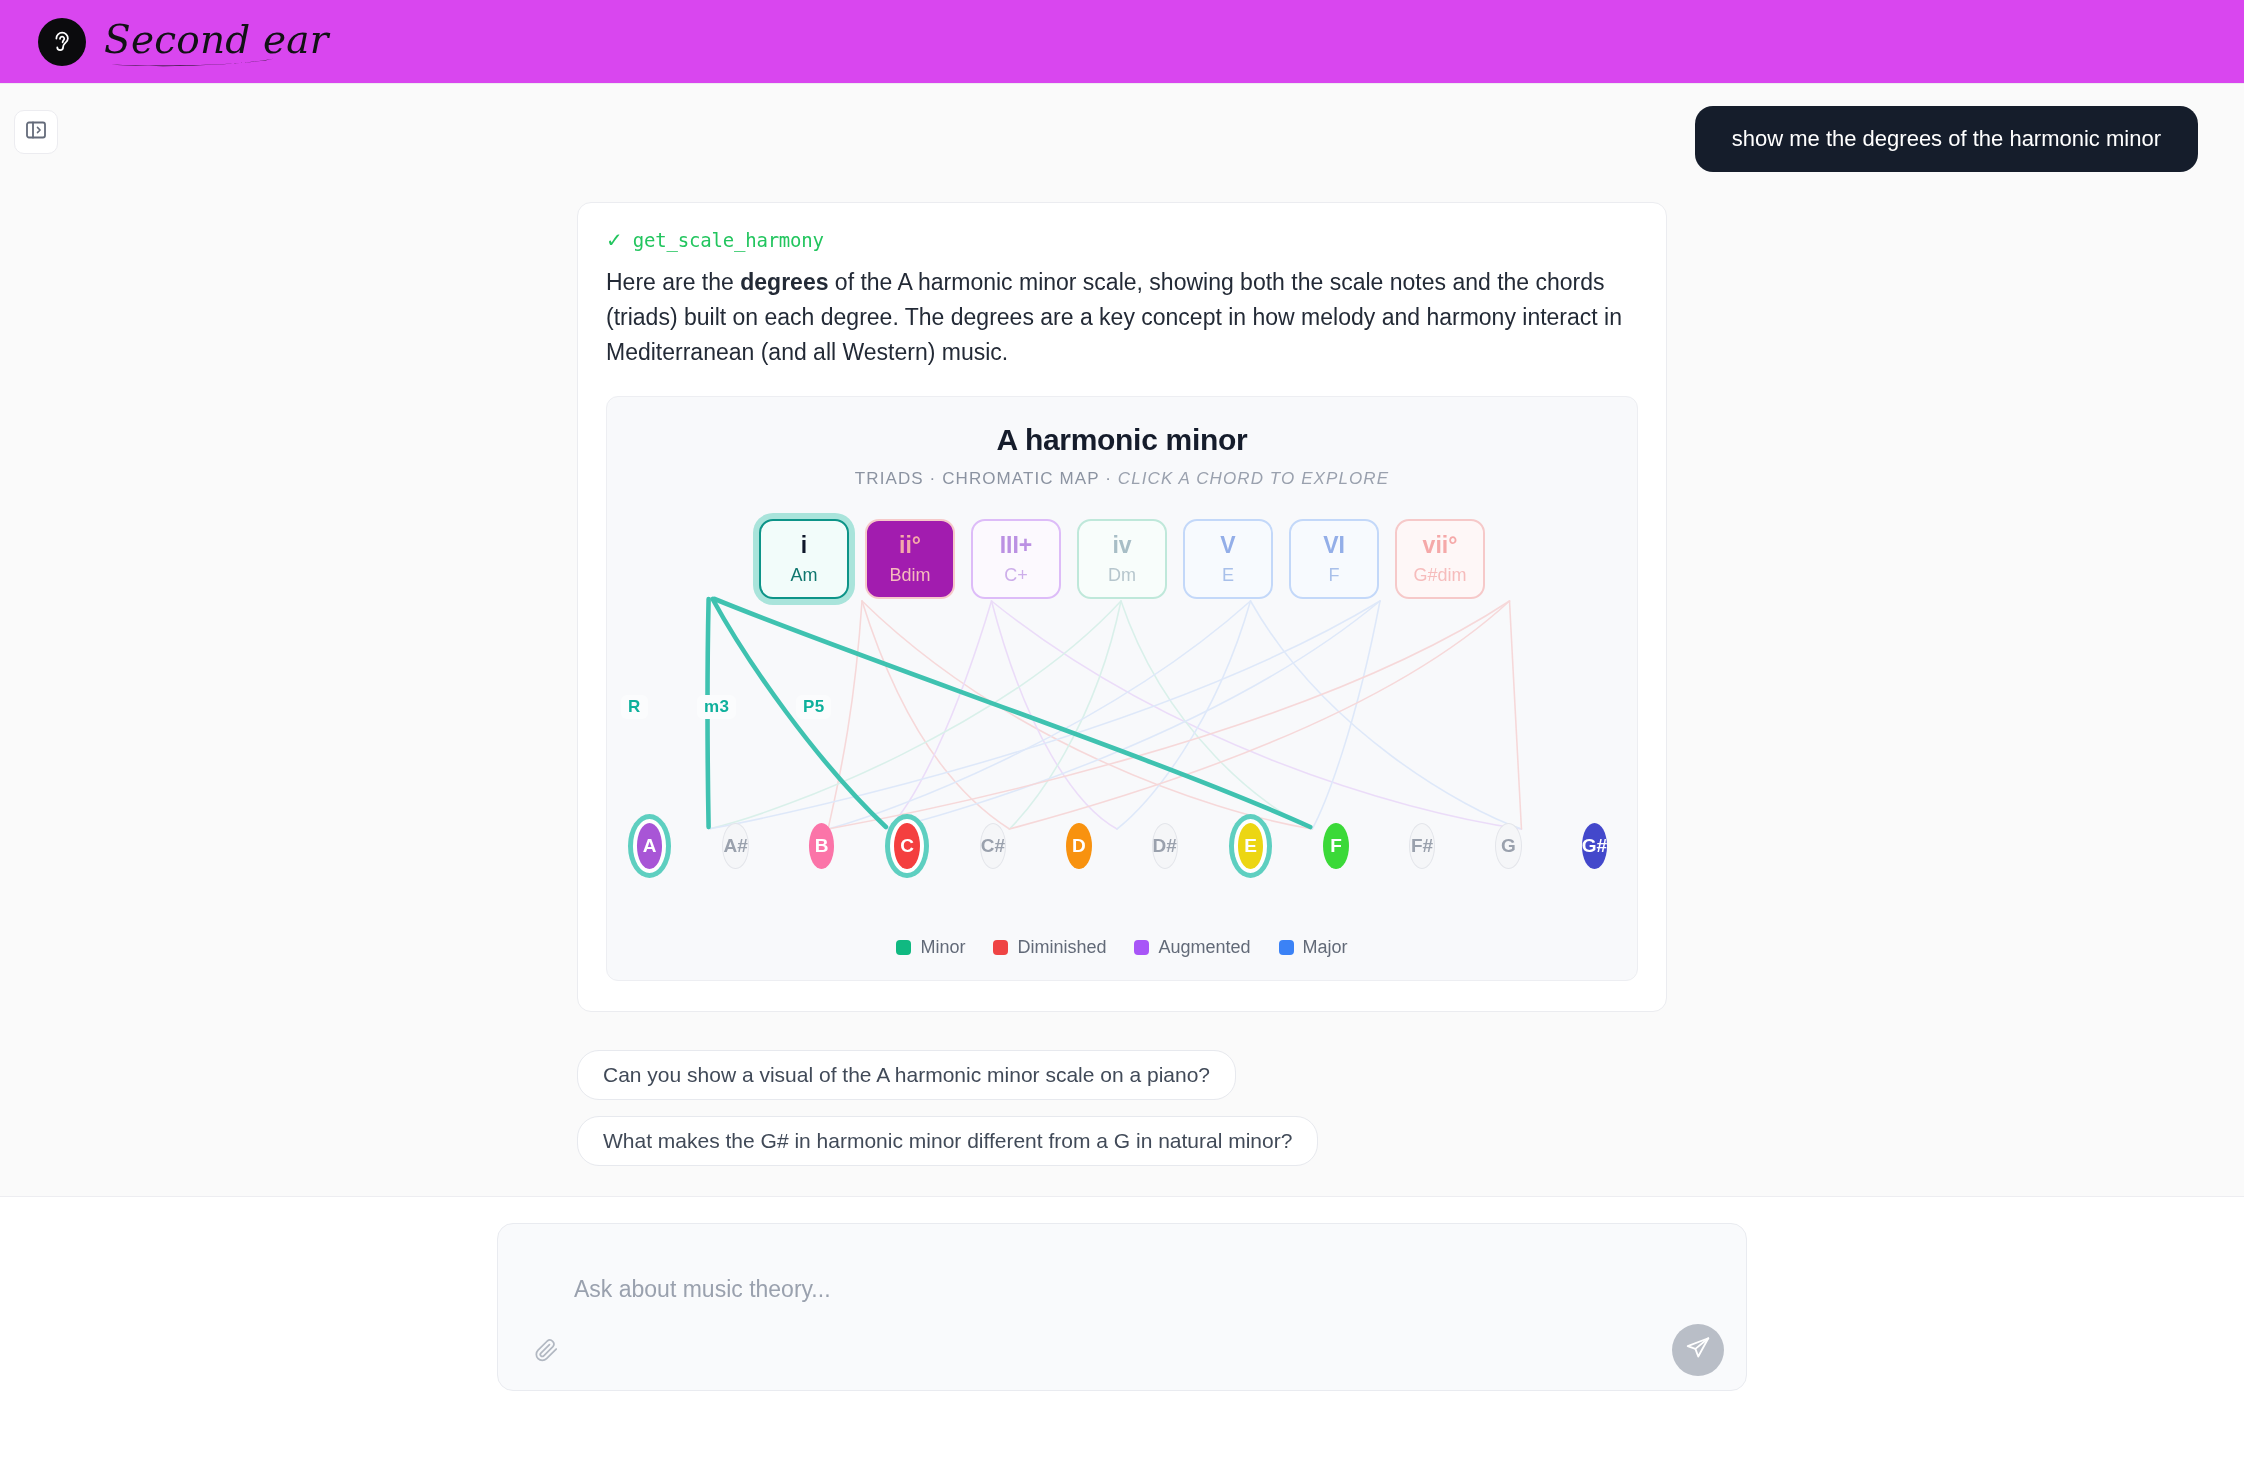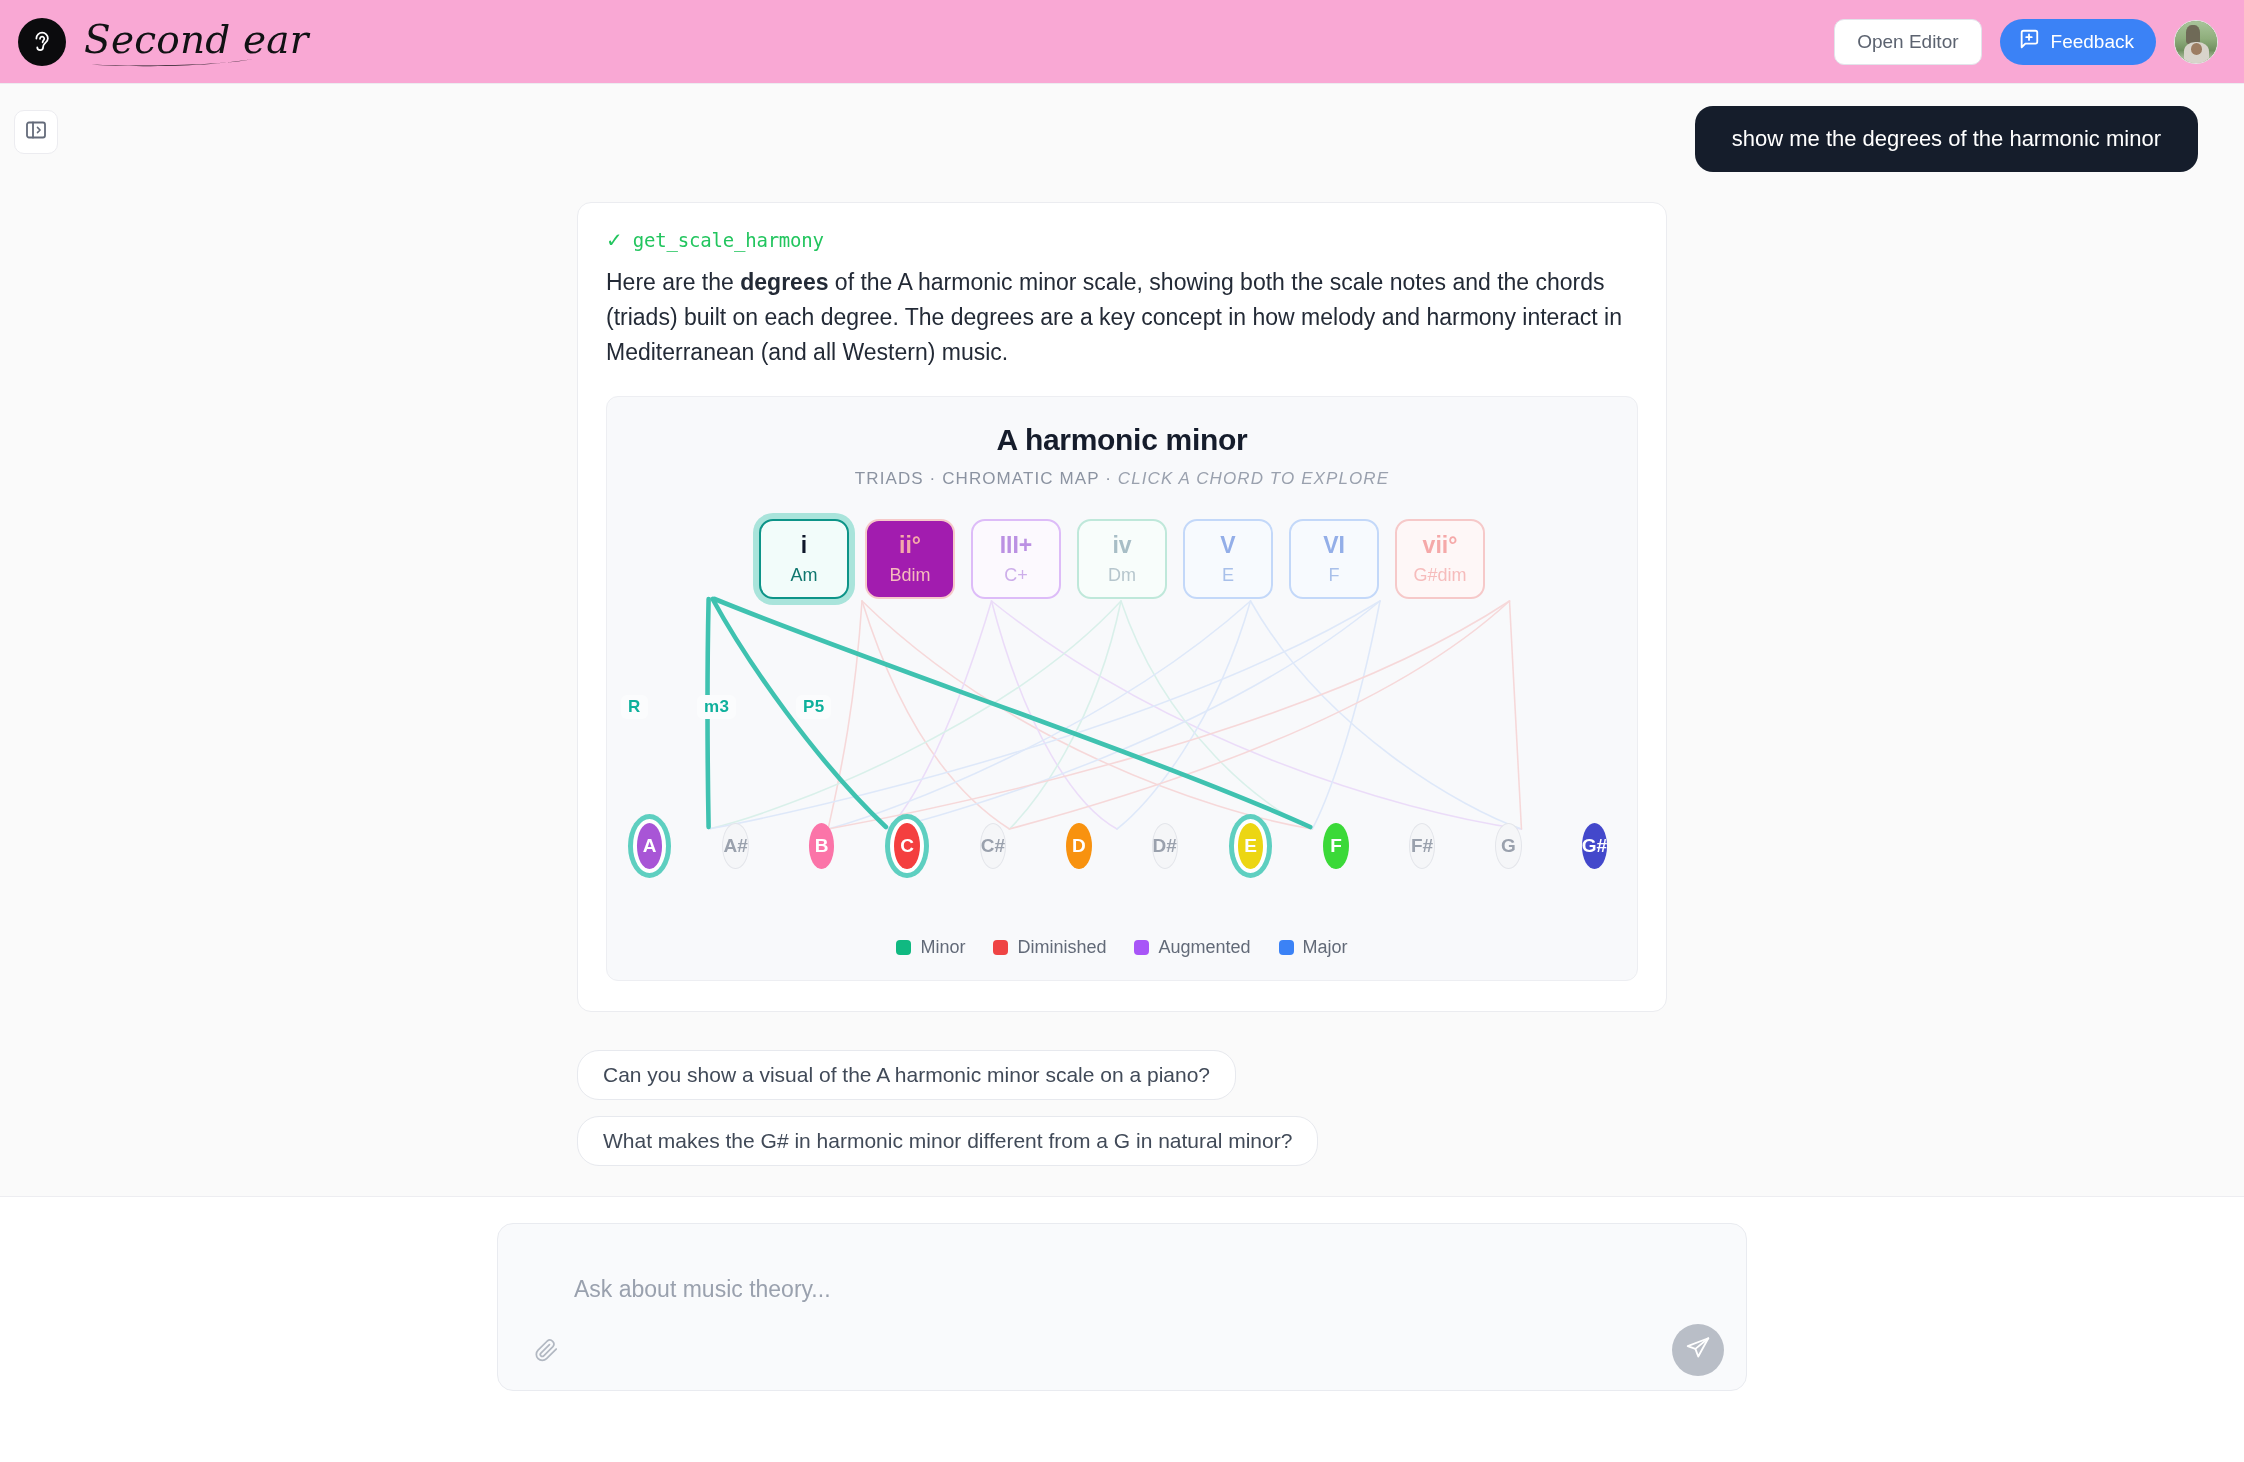--- a/index.html
+++ b/index.html
@@ -9,24 +9,24 @@
     font-family: "Liberation Sans", sans-serif;
     background: #ffffff;
     overflow: hidden;
     color: #1f2937;
   }
 
   
   .app { width: 2244px; height: 1462px; display: flex; flex-direction: column; }
   .topbar {
     height: 84px; flex: 0 0 84px;
-    background: #f9a8d4;
+    background: #d946ef;
     border-bottom: 1px solid #ececf0;
     display: flex; align-items: center;
-    padding: 0 26px 0 18px;
+    padding: 0 26px 0 38px;
     position: relative;
   }
   .brand { display: flex; align-items: center; gap: 18px; }
   .brand-mark {
     width: 48px; height: 48px; border-radius: 50%;
     background: #0b0b0d;
     display: flex; align-items: center; justify-content: center;
   }
   .brand-word {
     font-family: "DejaVu Serif", serif;
@@ -237,38 +237,20 @@
         </svg>
       </span>
       <span class="brand-word">
         <span>Second ear</span>
         <svg class="swoosh" viewBox="0 0 200 12" preserveAspectRatio="none">
           <path d="M2 9 C 55 13, 150 11, 196 2 C 170 9, 70 12, 2 9 Z" fill="#111214"></path>
         </svg>
       </span>
     </div>
 
-    <div class="topbar-right">
-      <button class="btn-ghost">Open Editor</button>
-      <button class="btn-primary">
-        <span>
-          <svg width="22" height="22" viewBox="0 0 24 24" fill="none" stroke="#ffffff" stroke-width="2" stroke-linecap="round" stroke-linejoin="round">
-            <path d="M21 15a2 2 0 0 1-2 2H8l-4 4V5a2 2 0 0 1 2-2h13a2 2 0 0 1 2 2z"></path>
-            <path d="M12 7v6M9 10h6"></path>
-          </svg>
-        </span>
-        <span>Feedback</span>
-      </button>
-      <span class="avatar">
-        <span class="sky"></span>
-        <span class="statue"></span>
-        <span class="person"></span>
-        <span class="head"></span>
-      </span>
-    </div>
   </div>
 
   <div class="chatwrap">
 
     <div class="side-toggle">
       <span>
         <svg width="24" height="24" viewBox="0 0 24 24" fill="none" stroke="#646b7a" stroke-width="1.8" stroke-linecap="round" stroke-linejoin="round">
           <rect x="3" y="4.5" width="18" height="15" rx="2"></rect>
           <path d="M9 4.5v15"></path>
           <path d="M13.6 9.5l2.4 2.5-2.4 2.5"></path>

